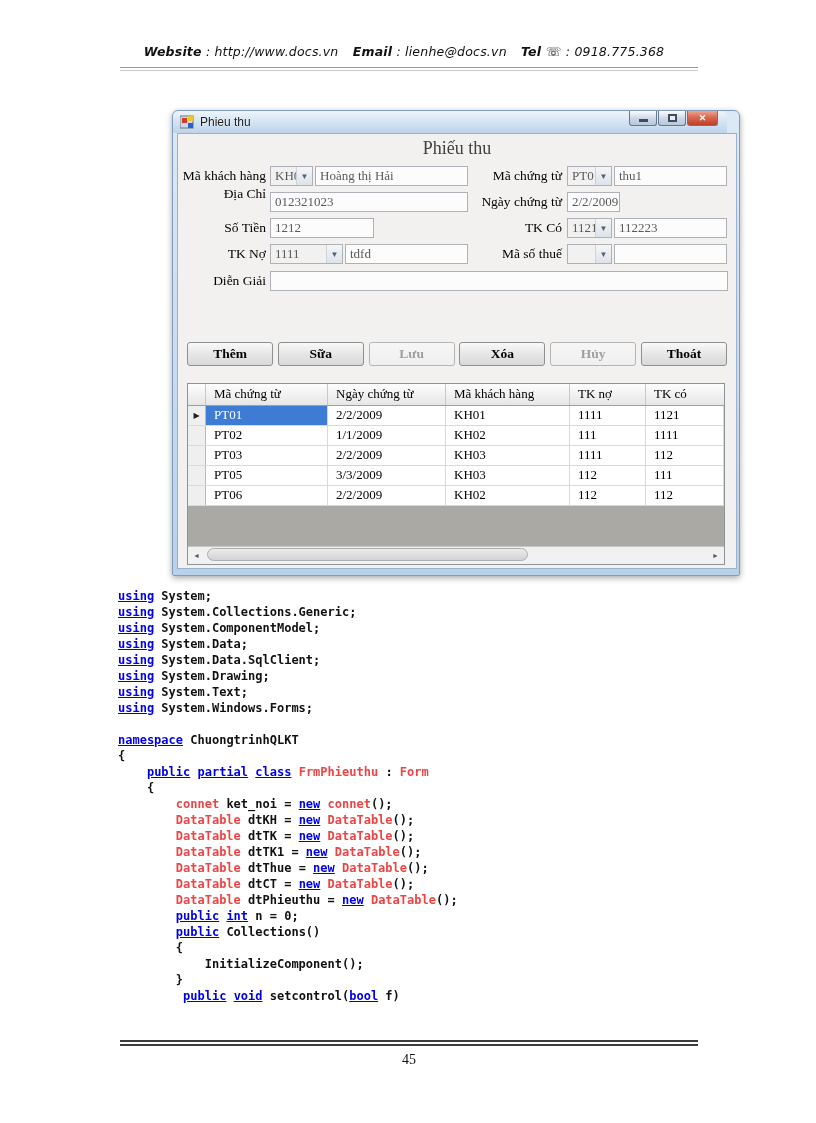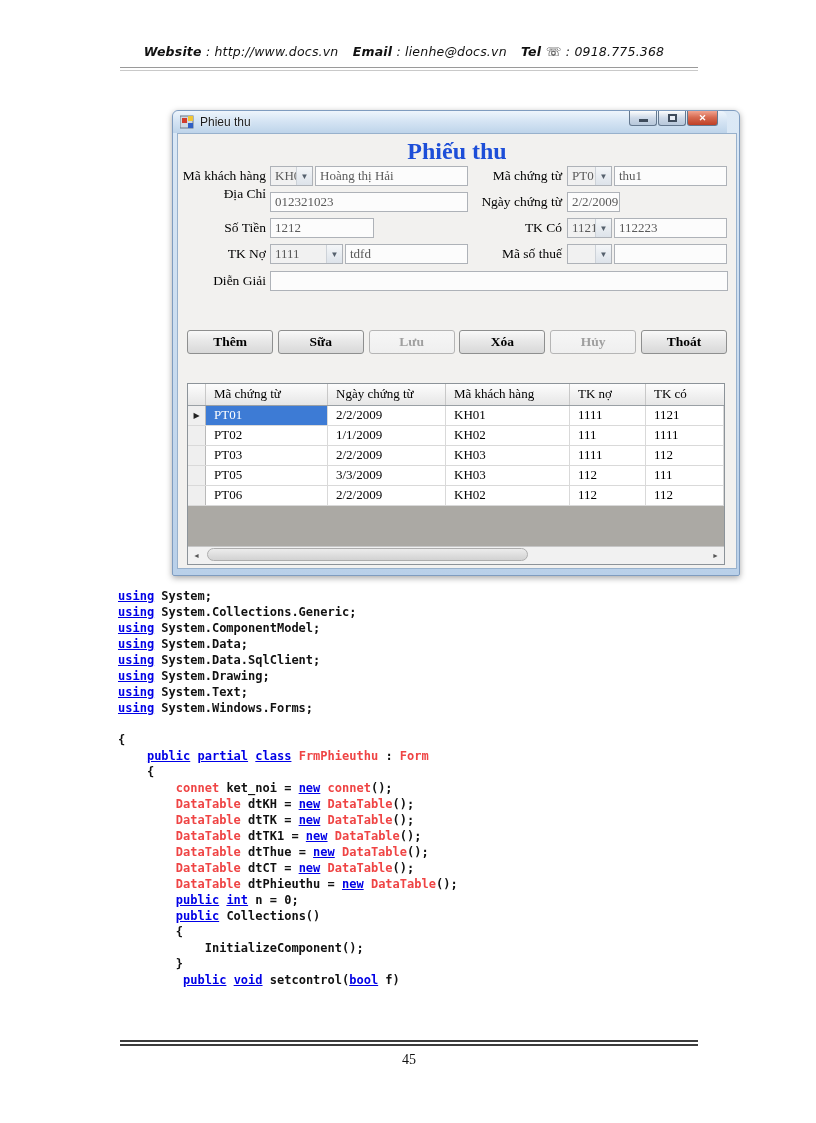--- a/index.html
+++ b/index.html
@@ -48,41 +48,41 @@
   }
   .glyph-min{width:9px;height:3px;background:#3f4c5c;margin-top:5px;}
   .glyph-max{width:9px;height:8px;border:2px solid #3f4c5c;box-sizing:border-box;background:#e8eef6;}
   
   .client{
     position:absolute;left:4px;top:22px;width:560px;height:436px;
     background:#f2f1ef;border:1px solid #98b1cc;box-sizing:border-box;
   }
   .form-title{
     position:absolute;left:0;top:4px;width:100%;text-align:center;
-    font-size:24px;font-weight:bold;color:#1d4ed8;
+    font-size:18px;font-weight:normal;color:#404040;
   }
   .flabel{position:absolute;height:20px;line-height:20px;font-size:13.5px;color:#000;text-align:right;}
   .tbox{
     position:absolute;height:20px;line-height:18px;box-sizing:border-box;
     border:1px solid #aeb2b8;background:#fcfcfc;font-size:13px;color:#5a5a5a;
     padding:0 4px;overflow:hidden;white-space:nowrap;
   }
   .combo{
     position:absolute;height:20px;box-sizing:border-box;border:1px solid #aeb2b8;
     background:#f1f1f1;display:flex;align-items:center;
   }
   .combo .cval{flex:1;font-size:13px;color:#5a5a5a;padding-left:4px;line-height:18px;overflow:hidden;white-space:nowrap;}
   .combo .carrow{
     width:15px;align-self:stretch;border-left:1px solid #cdd2d8;
     background:linear-gradient(180deg,#f4f6f8,#dde3ea);
     display:flex;align-items:center;justify-content:center;
     font-size:8px;color:#55606c;
   }
   
-  .btnbar{position:absolute;left:9px;top:196px;width:540px;height:24px;display:flex;justify-content:space-between;}
+  .btnbar{position:absolute;left:9px;top:208px;width:540px;height:24px;display:flex;justify-content:space-between;}
   .form-btn{
     width:86px;height:24px;box-sizing:border-box;border:1px solid #8e8f8f;border-radius:3px;
     background:linear-gradient(180deg,#f9f9f9,#e8e8e8 45%,#d8d8d8);
     font-family:"Liberation Serif", serif;font-size:13.5px;font-weight:600;color:#000;
     display:flex;align-items:center;justify-content:center;cursor:default;
   }
   .form-btn.disabled{
     color:#9f9f9f;border-color:#b5b5b5;
     background:linear-gradient(180deg,#f6f6f6,#efefef);
   }
@@ -288,20 +288,21 @@
 <div class="code" id="codeBlock">
     <div class="code-line"><span class="tok-k">using</span><span class="tok-p"> System;</span></div>
     <div class="code-line"><span class="tok-k">using</span><span class="tok-p"> System.Collections.Generic;</span></div>
     <div class="code-line"><span class="tok-k">using</span><span class="tok-p"> System.ComponentModel;</span></div>
     <div class="code-line"><span class="tok-k">using</span><span class="tok-p"> System.Data;</span></div>
     <div class="code-line"><span class="tok-k">using</span><span class="tok-p"> System.Data.SqlClient;</span></div>
     <div class="code-line"><span class="tok-k">using</span><span class="tok-p"> System.Drawing;</span></div>
     <div class="code-line"><span class="tok-k">using</span><span class="tok-p"> System.Text;</span></div>
     <div class="code-line"><span class="tok-k">using</span><span class="tok-p"> System.Windows.Forms;</span></div>
     <div class="code-line">&nbsp;</div>
+    <div class="code-line"><span class="tok-k">namespace</span><span class="tok-p"> ChuongtrinhQLKT</span></div>
     <div class="code-line"><span class="tok-p">{</span></div>
     <div class="code-line"><span class="tok-p">    </span><span class="tok-k">public</span><span class="tok-p"> </span><span class="tok-k">partial</span><span class="tok-p"> </span><span class="tok-k">class</span><span class="tok-p"> </span><span class="tok-y">FrmPhieuthu</span><span class="tok-p"> : </span><span class="tok-y">Form</span></div>
     <div class="code-line"><span class="tok-p">    {</span></div>
     <div class="code-line"><span class="tok-p">        </span><span class="tok-y">connet</span><span class="tok-p"> ket_noi = </span><span class="tok-k">new</span><span class="tok-p"> </span><span class="tok-y">connet</span><span class="tok-p">();</span></div>
     <div class="code-line"><span class="tok-p">        </span><span class="tok-y">DataTable</span><span class="tok-p"> dtKH = </span><span class="tok-k">new</span><span class="tok-p"> </span><span class="tok-y">DataTable</span><span class="tok-p">();</span></div>
     <div class="code-line"><span class="tok-p">        </span><span class="tok-y">DataTable</span><span class="tok-p"> dtTK = </span><span class="tok-k">new</span><span class="tok-p"> </span><span class="tok-y">DataTable</span><span class="tok-p">();</span></div>
     <div class="code-line"><span class="tok-p">        </span><span class="tok-y">DataTable</span><span class="tok-p"> dtTK1 = </span><span class="tok-k">new</span><span class="tok-p"> </span><span class="tok-y">DataTable</span><span class="tok-p">();</span></div>
     <div class="code-line"><span class="tok-p">        </span><span class="tok-y">DataTable</span><span class="tok-p"> dtThue = </span><span class="tok-k">new</span><span class="tok-p"> </span><span class="tok-y">DataTable</span><span class="tok-p">();</span></div>
     <div class="code-line"><span class="tok-p">        </span><span class="tok-y">DataTable</span><span class="tok-p"> dtCT = </span><span class="tok-k">new</span><span class="tok-p"> </span><span class="tok-y">DataTable</span><span class="tok-p">();</span></div>
     <div class="code-line"><span class="tok-p">        </span><span class="tok-y">DataTable</span><span class="tok-p"> dtPhieuthu = </span><span class="tok-k">new</span><span class="tok-p"> </span><span class="tok-y">DataTable</span><span class="tok-p">();</span></div>

